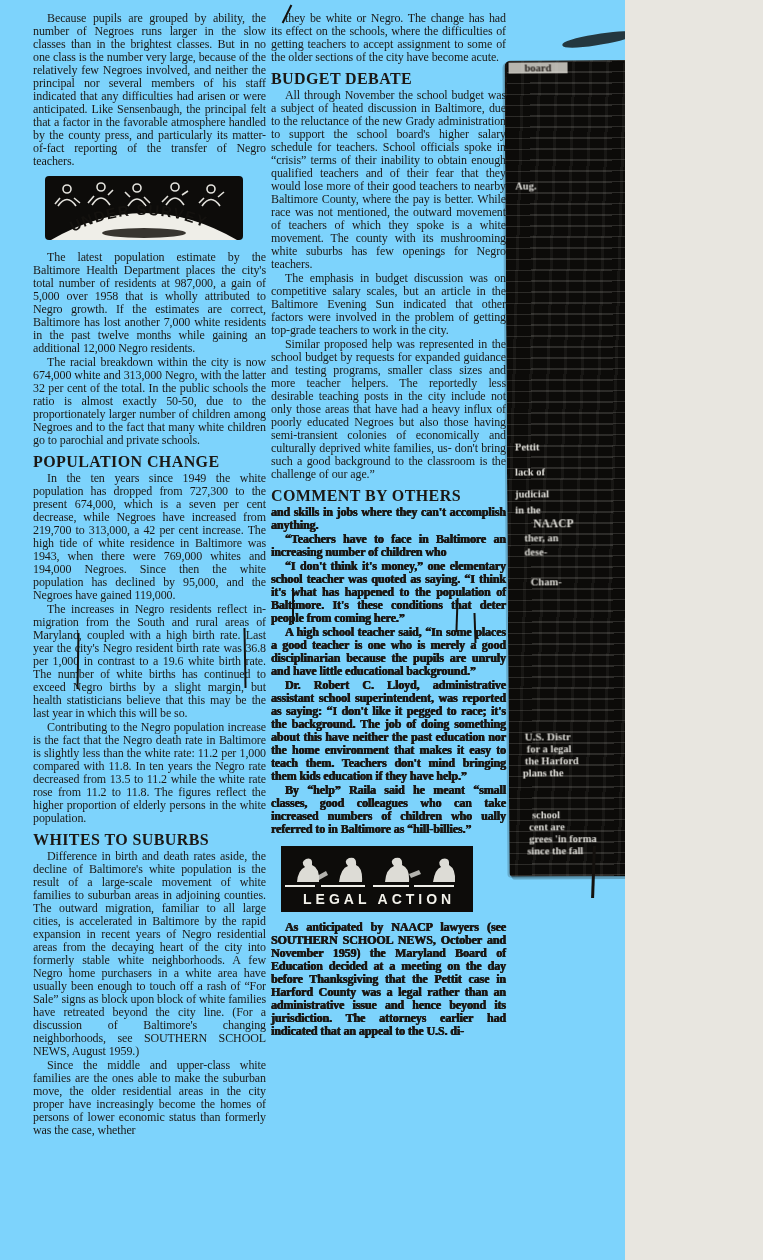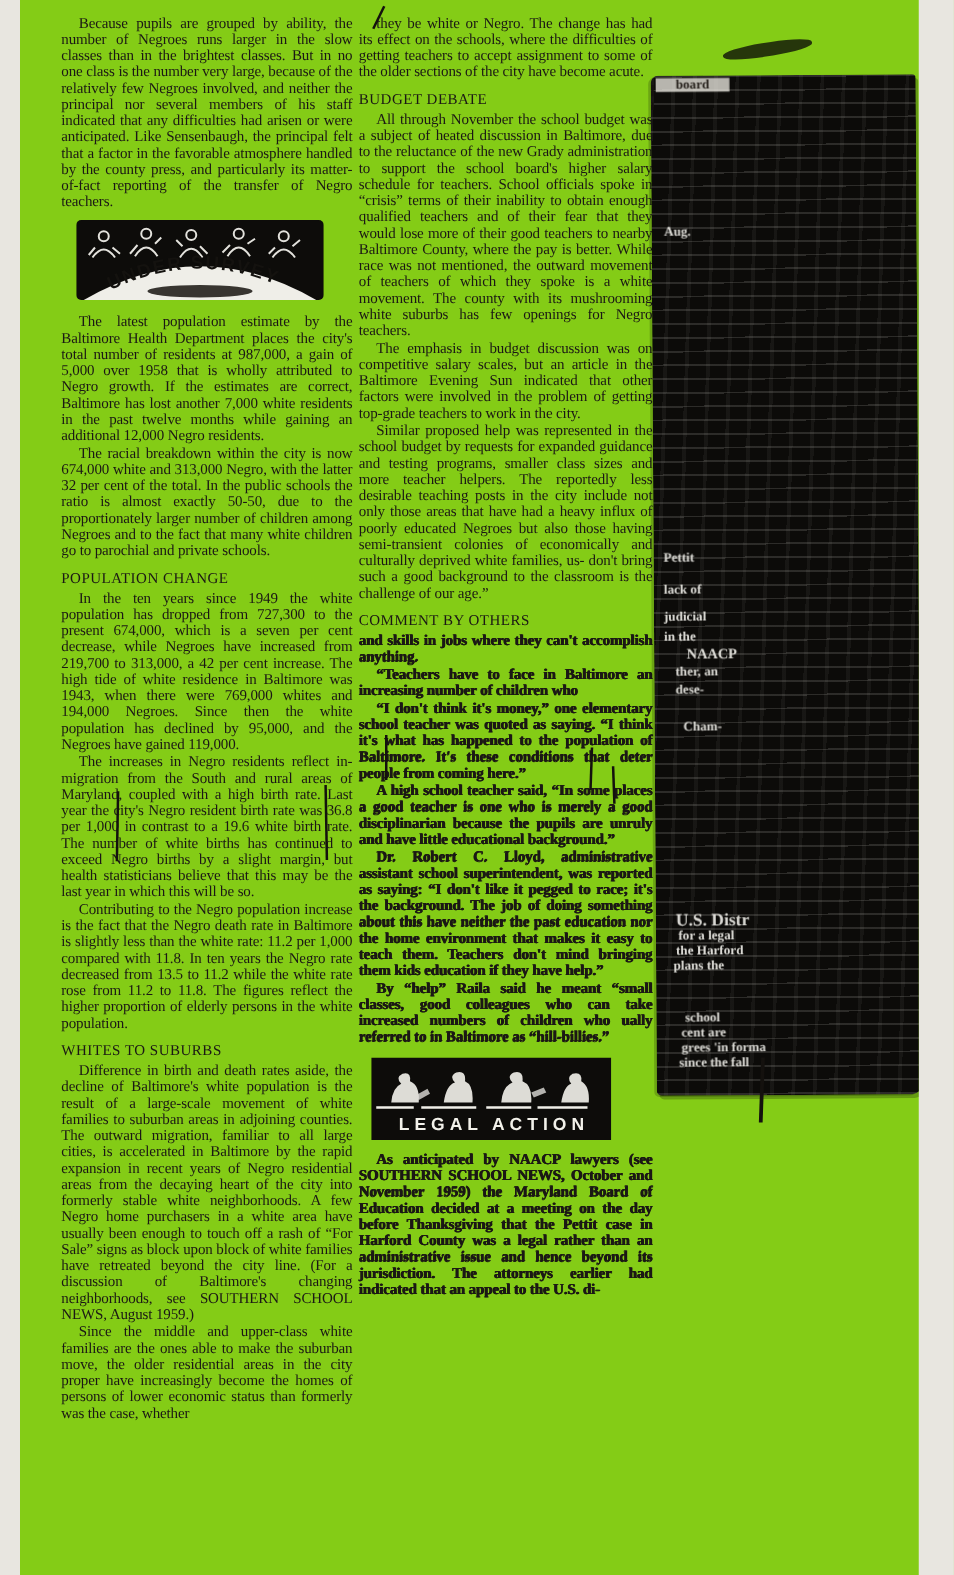--- a/index.html
+++ b/index.html
@@ -1,40 +1,40 @@
 <!DOCTYPE html>
 <html><head>
 <meta charset="utf-8">
 <style>
   html,body{margin:0;padding:0;background:#e8e6e0;}
-  .page{position:relative;width:719px;height:1260px;background:#84cc16;
-        font-family:"Liberation Serif","DejaVu Serif",serif;color:#1b1815;overflow:hidden;margin-left:16px;}
+  .page{position:relative;width:625px;height:1260px;background:#7dd3fc;
+        font-family:"Liberation Serif","DejaVu Serif",serif;color:#1b1815;overflow:hidden;}
   .col{position:absolute;text-align:justify;font-size:12px;line-height:13px;letter-spacing:-0.1px;}
   .col p{margin:0 0 1px 0;text-indent:14px;}
-  .col h3{font-size:12px;line-height:14px;margin:8px 0 3px 0;letter-spacing:.4px;font-weight:normal;text-indent:0;}
+  .col h3{font-size:16px;line-height:14px;margin:8px 0 3px 0;letter-spacing:.4px;font-weight:bold;text-indent:0;}
   .col-left{left:33px;top:12px;width:233px;}
   .col-mid{left:271px;top:12px;width:235px;}
   .smudge{font-weight:bold;text-shadow:.4px 0 0 currentColor,-.3px .2px 0 currentColor;filter:blur(.25px);}
   .banner-wrap{margin:8px 4px 8px 12px;}
   .legal-wrap{margin:10px 0 6px 10px;}
   
   .right-lines{position:absolute;left:511px;top:34px;width:202px;font-size:11.5px;line-height:13px;
                font-weight:bold;text-align:justify;filter:blur(.2px);}
   .redact-mass{position:absolute;left:507px;top:60px;width:212px;height:816px;background-color:#0c0b09;
     background-image:
       repeating-linear-gradient(180deg, rgba(243,241,234,.14) 0 1.5px, rgba(12,11,9,0) 1.5px 11px),
       repeating-linear-gradient(92deg, rgba(243,241,234,.05) 0 3px, transparent 3px 17px);
     border-radius:6px 3px 8px 4px;transform:rotate(-.35deg);
     box-shadow:2px 3px 0 rgba(12,11,9,.25),-2px 1px 0 rgba(12,11,9,.2);}
   .frag{position:absolute;font-weight:bold;font-size:10.5px;line-height:11px;color:rgba(247,246,240,.88);
         white-space:nowrap;filter:blur(.3px);}
   .frag-dark{color:#241f1a;background:rgba(240,238,230,.75);padding:0 16px;filter:blur(.4px);}
   .fg0{left:10px;top:120px}.fg1{left:8px;top:381px}.fg2{left:8px;top:406px}.fg3{left:8px;top:428px}
   .fg4{left:8px;top:444px}.fg5{left:26px;top:458px;font-size:11.5px}.fg6{left:17px;top:472px}
-  .fg7{left:17px;top:486px}.fg8{left:23px;top:516px}.fg9{left:16px;top:671px;font-size:14px}
+  .fg7{left:17px;top:486px}.fg8{left:23px;top:516px}.fg9{left:16px;top:671px;font-size:11px}
   .fg10{left:18px;top:683px}.fg11{left:16px;top:695px}.fg12{left:14px;top:707px}
   .fg13{left:23px;top:749px}.fg14{left:20px;top:761px}.fg15{left:20px;top:773px}.fg16{left:18px;top:785px}
   .fg17{left:4px;top:2px}
   .mark{position:absolute;background:#14110e;}
   .mk-slash{left:286px;top:4px;width:2px;height:20px;transform:rotate(26deg);}
   .mk-l1{left:77px;top:633px;width:2px;height:56px;transform:rotate(1deg);}
   .mk-l2{left:244px;top:628px;width:2px;height:60px;transform:rotate(-1deg);}
   .mk-m1{left:292px;top:588px;width:2px;height:36px;}
   .mk-m2{left:456px;top:598px;width:2px;height:34px;transform:rotate(2deg);}
   .mk-m3{left:474px;top:613px;width:2px;height:30px;transform:rotate(-2deg);}

